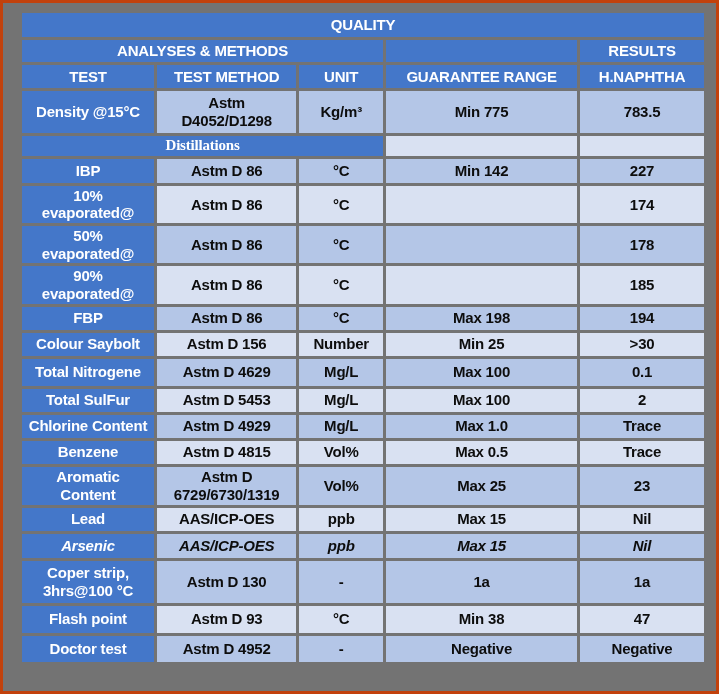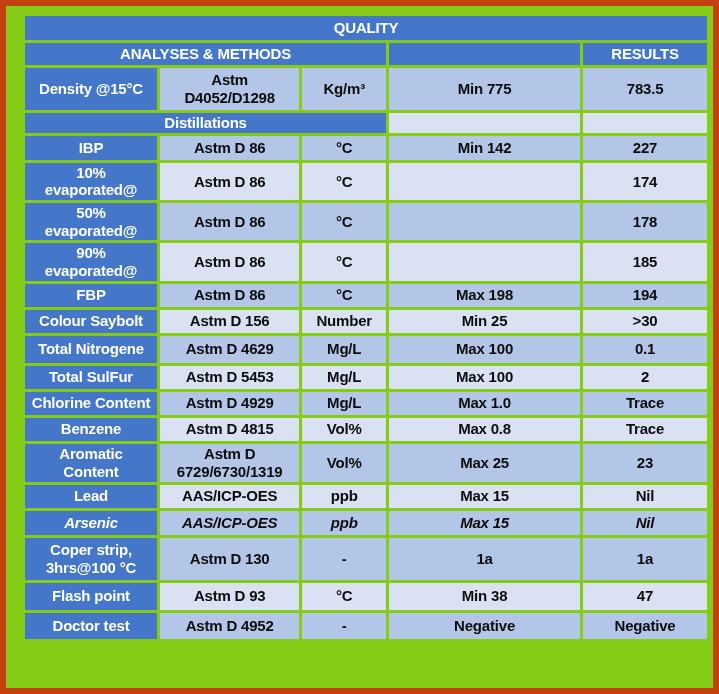--- a/index.html
+++ b/index.html
@@ -4,23 +4,23 @@
 <style>
   html,body{margin:0;padding:0;background:#ffffff;}
   body{
     width:719px;height:694px;
     font-family:"Liberation Sans","DejaVu Sans",sans-serif;
     position:relative;
     box-sizing:border-box;
   }
   .canvas{
     position:absolute;inset:0;
-    border:6px solid #c2410c;
+    border:3px solid #c2410c;
     box-sizing:border-box;
-    background:#84cc16;
+    background:#737373;
   }
   table.qtable{
     position:absolute;
     left:16px;top:7px;
     width:688px;
     border-collapse:separate;
     border-spacing:3px 3px;
     table-layout:fixed;
   }
   td.cell{
@@ -40,21 +40,21 @@
   }
   .c-title{font-size:16px;}
   .c-colhead{font-size:15.5px;}
   .c-test{
     text-align:left;
     font-size:14px;
     padding-left:9px;
   }
   .c-section{
     font-size:14px;
-    padding-top:0;padding-bottom:0;
+    padding-top:0;padding-bottom:0;font-family:Liberation Serif, serif;
   }
   .c-data{
     color:var(--text-dark);
     font-size:15px;
   }
   .band-dark{background:var(--band-dark);}
   .band-light{background:var(--band-light);}
 </style>
 </head>
 <body>
@@ -70,20 +70,27 @@
     </colgroup>
     <tbody>
       <tr style="height:24px;">
         <td class="cell c-blue c-title" colspan="5">QUALITY</td>
       </tr>
       <tr style="height:22px;">
         <td class="cell c-blue c-colhead" colspan="3">ANALYSES &amp; METHODS</td>
         <td class="cell c-blue"></td>
         <td class="cell c-blue c-colhead">RESULTS</td>
       </tr>
+      <tr style="height:23px;">
+        <td class="cell c-blue c-colhead">TEST</td>
+        <td class="cell c-blue c-colhead">TEST METHOD</td>
+        <td class="cell c-blue c-colhead">UNIT</td>
+        <td class="cell c-blue c-colhead">GUARANTEE RANGE</td>
+        <td class="cell c-blue c-colhead">H.NAPHTHA</td>
+      </tr>
     </tbody>
     <tbody id="rows">
         <tr style="height: 42px;">
           <td class="cell c-blue c-test">Density @15°C</td>
           <td class="cell c-data band-dark">Astm
 D4052/D1298</td>
           <td class="cell c-data band-dark">Kg/m³</td>
           <td class="cell c-data band-dark">Min 775</td>
           <td class="cell c-data band-dark">783.5</td>
         </tr>
@@ -152,21 +159,21 @@
           <td class="cell c-blue c-test">Chlorine Content</td>
           <td class="cell c-data band-dark">Astm D 4929</td>
           <td class="cell c-data band-dark">Mg/L</td>
           <td class="cell c-data band-dark">Max 1.0</td>
           <td class="cell c-data band-dark">Trace</td>
         </tr>
         <tr style="height: 23px;">
           <td class="cell c-blue c-test">Benzene</td>
           <td class="cell c-data band-light">Astm D 4815</td>
           <td class="cell c-data band-light">Vol%</td>
-          <td class="cell c-data band-light">Max 0.8</td>
+          <td class="cell c-data band-light">Max 0.5</td>
           <td class="cell c-data band-light">Trace</td>
         </tr>
         <tr style="height: 38px;">
           <td class="cell c-blue c-test">Aromatic Content</td>
           <td class="cell c-data band-dark">Astm D
 6729/6730/1319</td>
           <td class="cell c-data band-dark">Vol%</td>
           <td class="cell c-data band-dark">Max 25</td>
           <td class="cell c-data band-dark">23</td>
         </tr>

